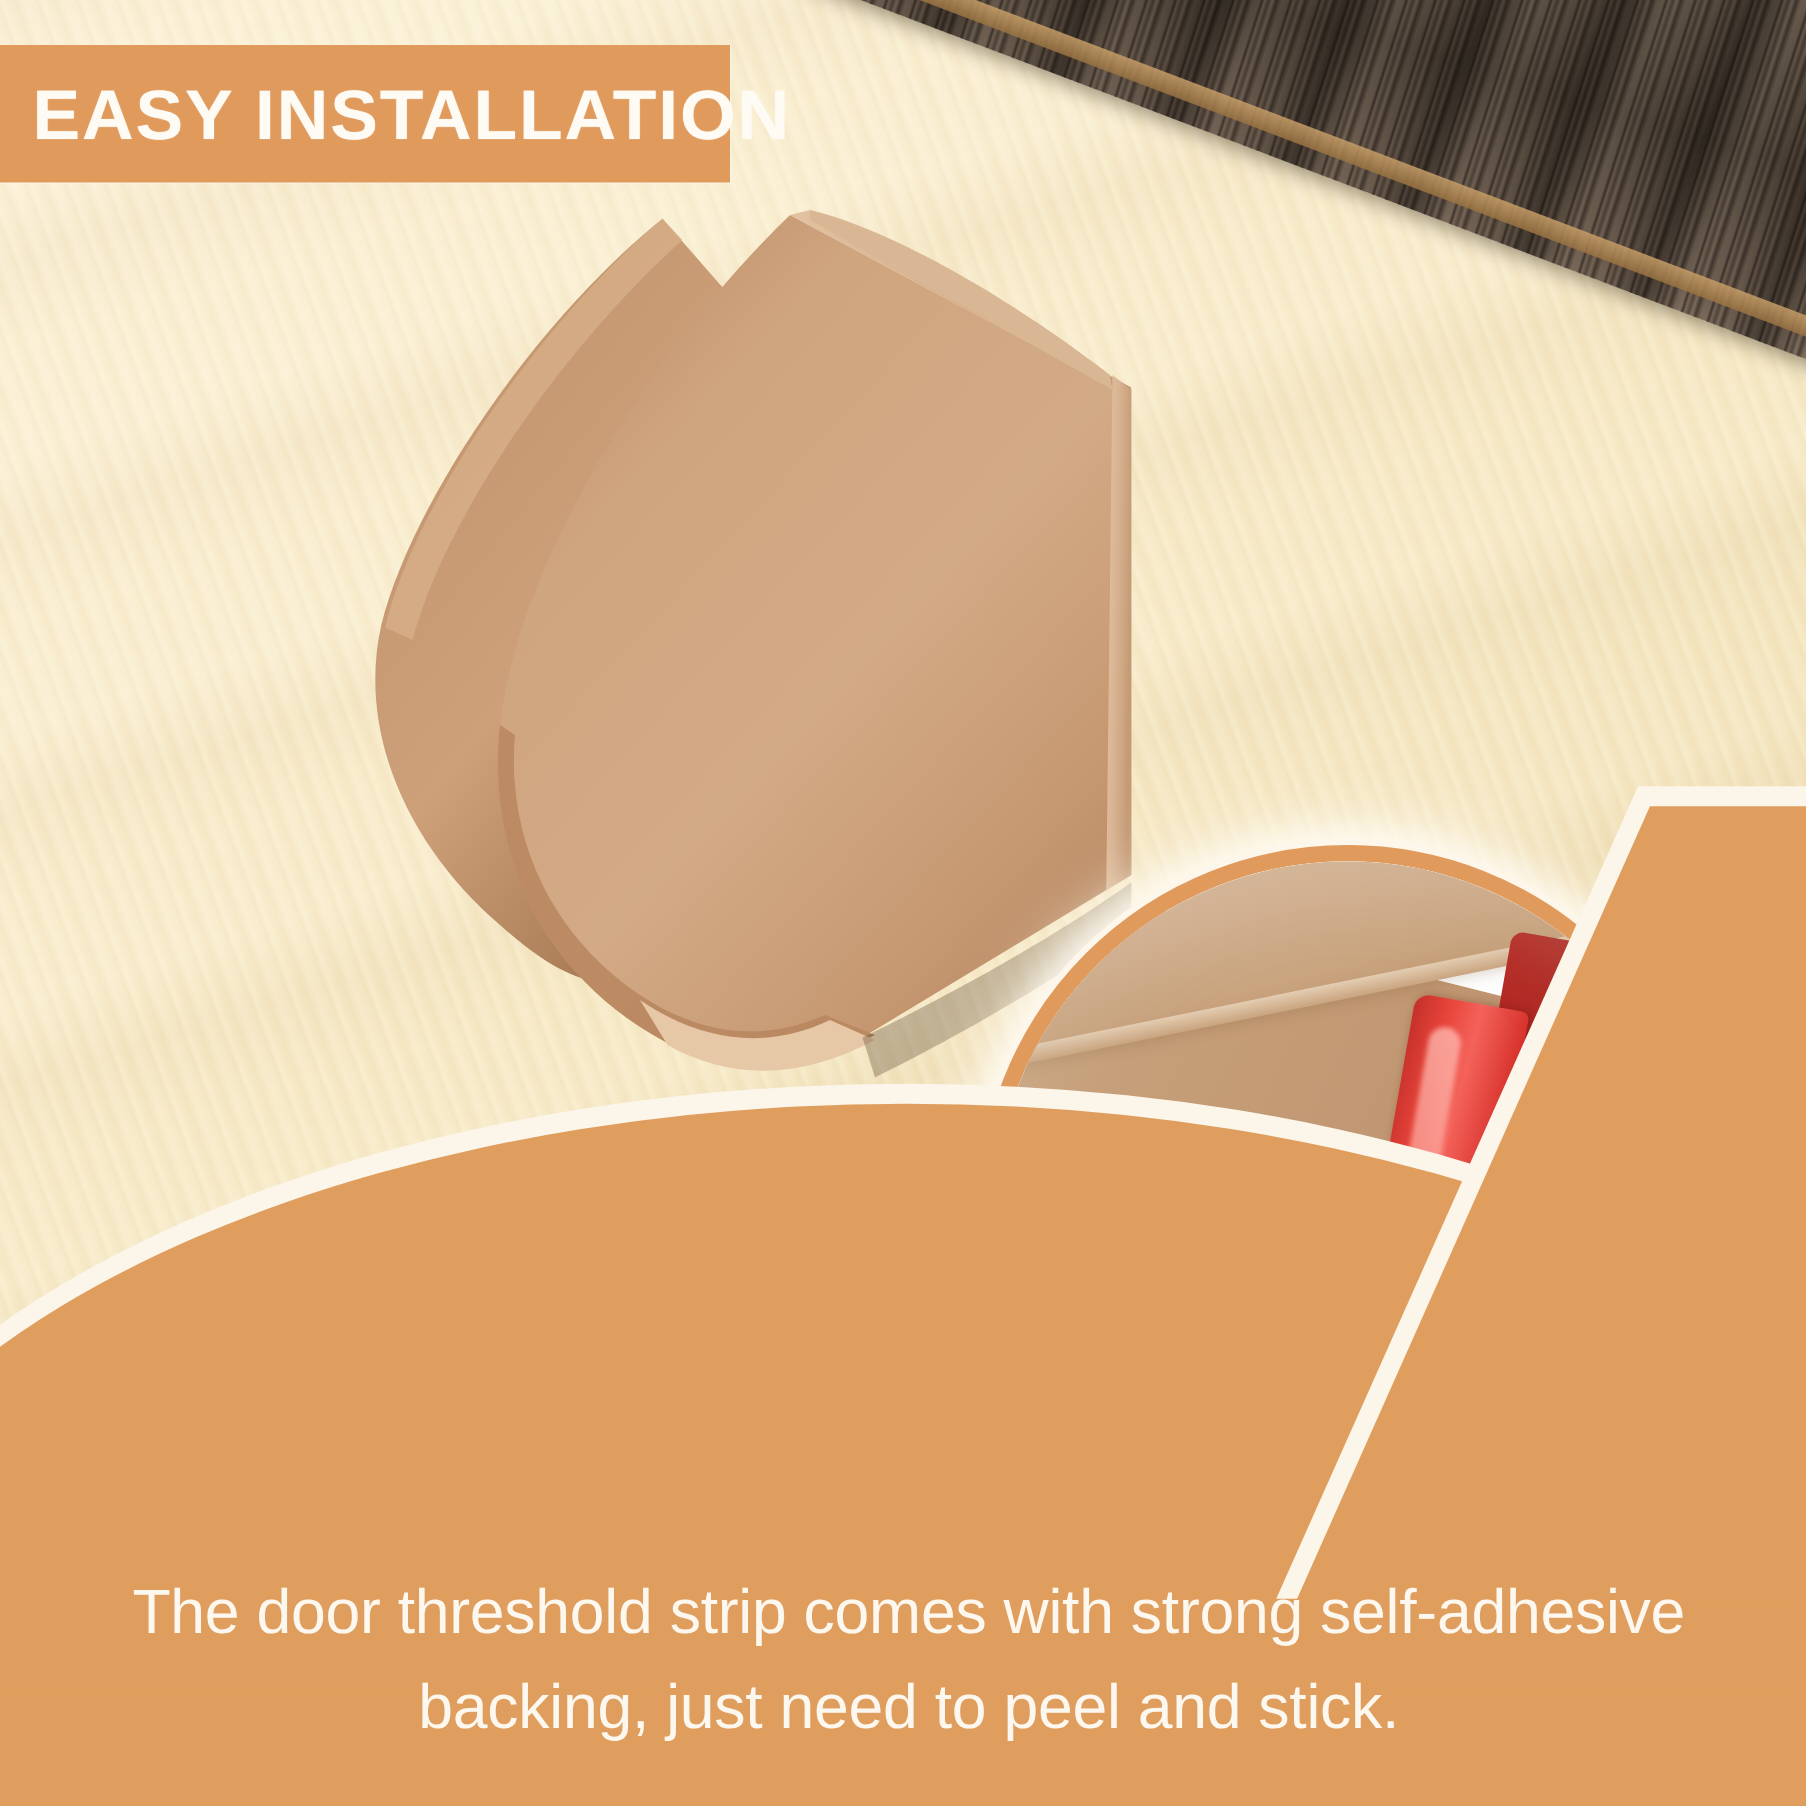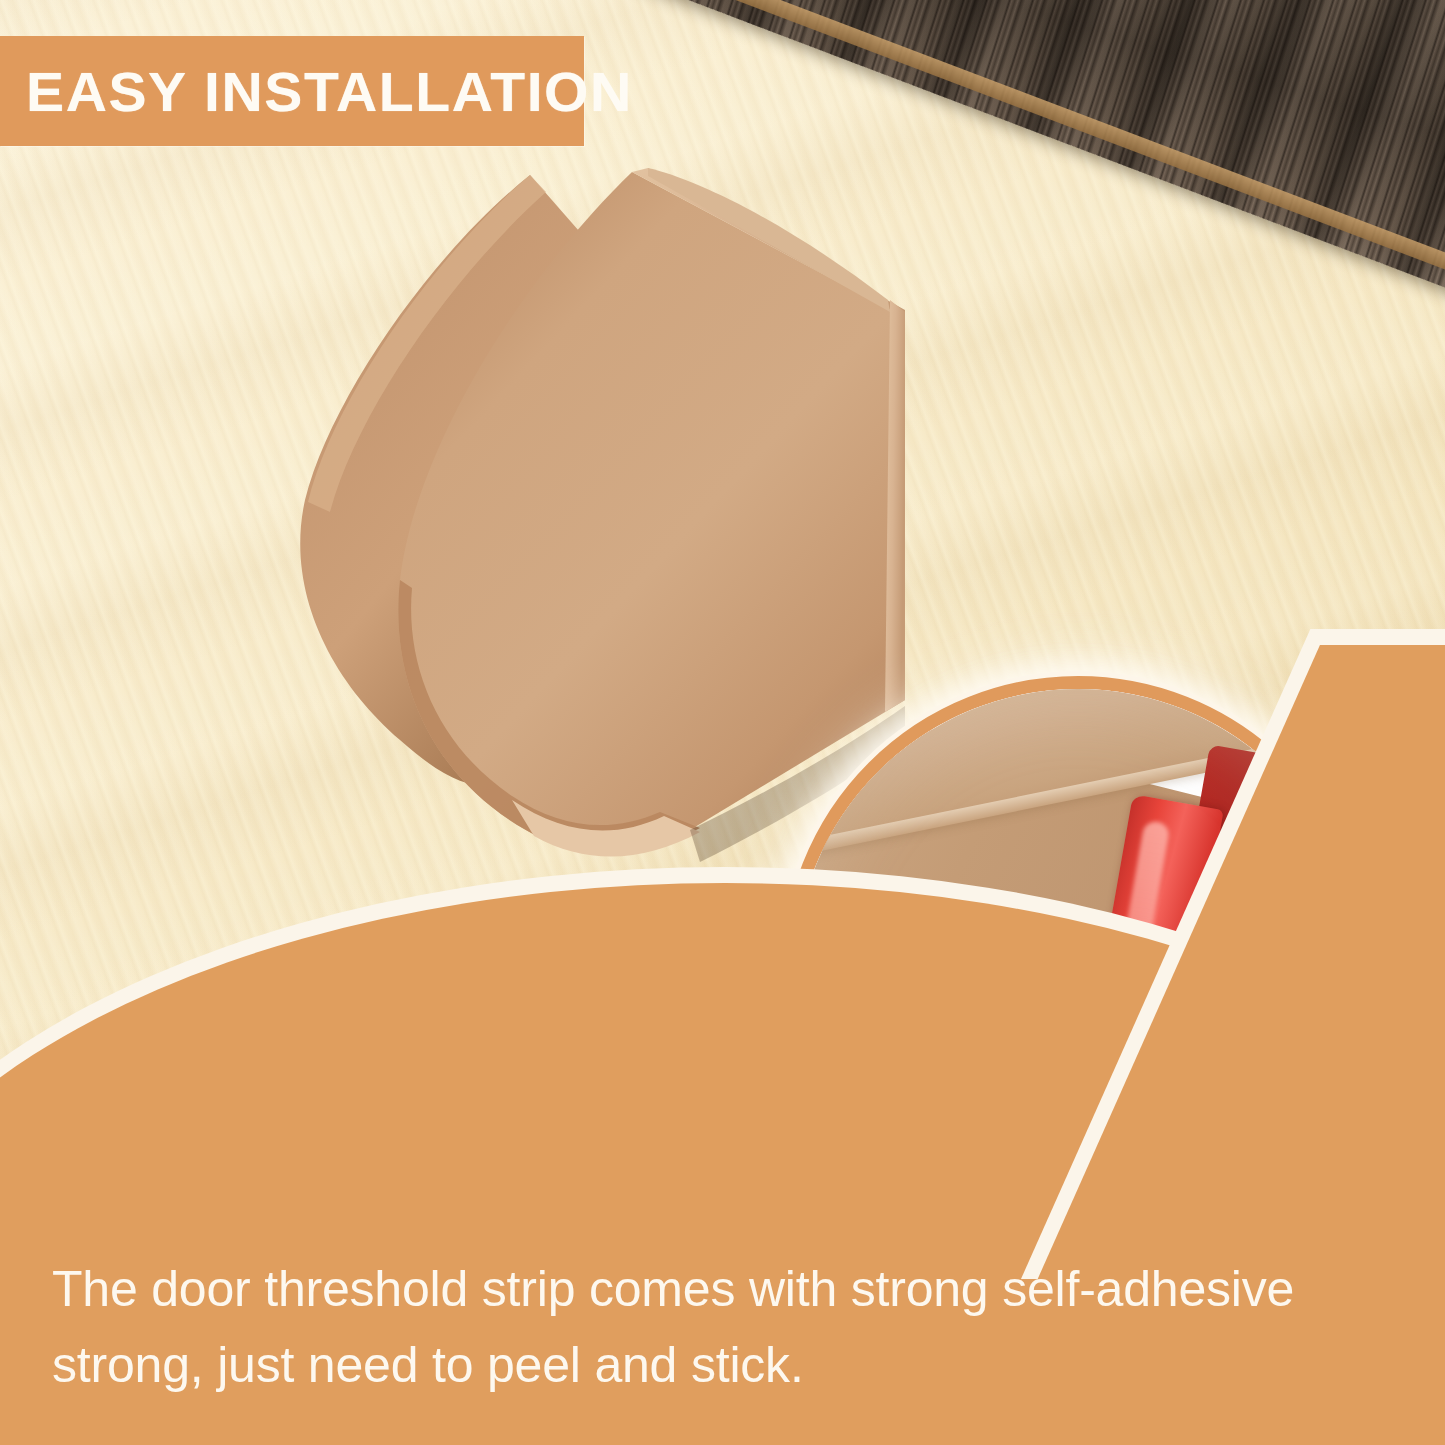--- a/index.html
+++ b/index.html
@@ -232,21 +232,21 @@
 
   
   .caption{
     position:absolute;left:52px;bottom:42px;width:1350px;
     color:#FDF8EF;
     font-size:50px;
     line-height:1.52;
     font-family:"Liberation Sans",sans-serif;
     letter-spacing:-.2px;
   }
-  .caption div{white-space:nowrap;}
+  .caption div{white-space:nowrap;text-align:center;}
 </style>
 </head>
 <body>
 
 <div id="stage">
 
   <div class="lightwood"></div>
   <div class="greyfloor"></div>
   <div class="plank-top"></div>
   <div class="plank-edge"></div>
@@ -339,21 +339,21 @@
   </div>
 
   <div class="footer">
     <div class="footer-curve-hi"></div>
     <div class="footer-curve"></div>
     <div class="footer-right-wedge-hi"></div>
     <div class="footer-right-wedge"></div>
 
     <div class="caption">
       <div>The door threshold strip comes with strong self-adhesive</div>
-      <div>strong, just need to peel and stick.</div>
+      <div>backing, just need to peel and stick.</div>
     </div>
   </div>
 
   <div class="banner">
     <div class="banner-text">EASY INSTALLATION</div>
   </div>
 
 </div>
 
 </body></html>

